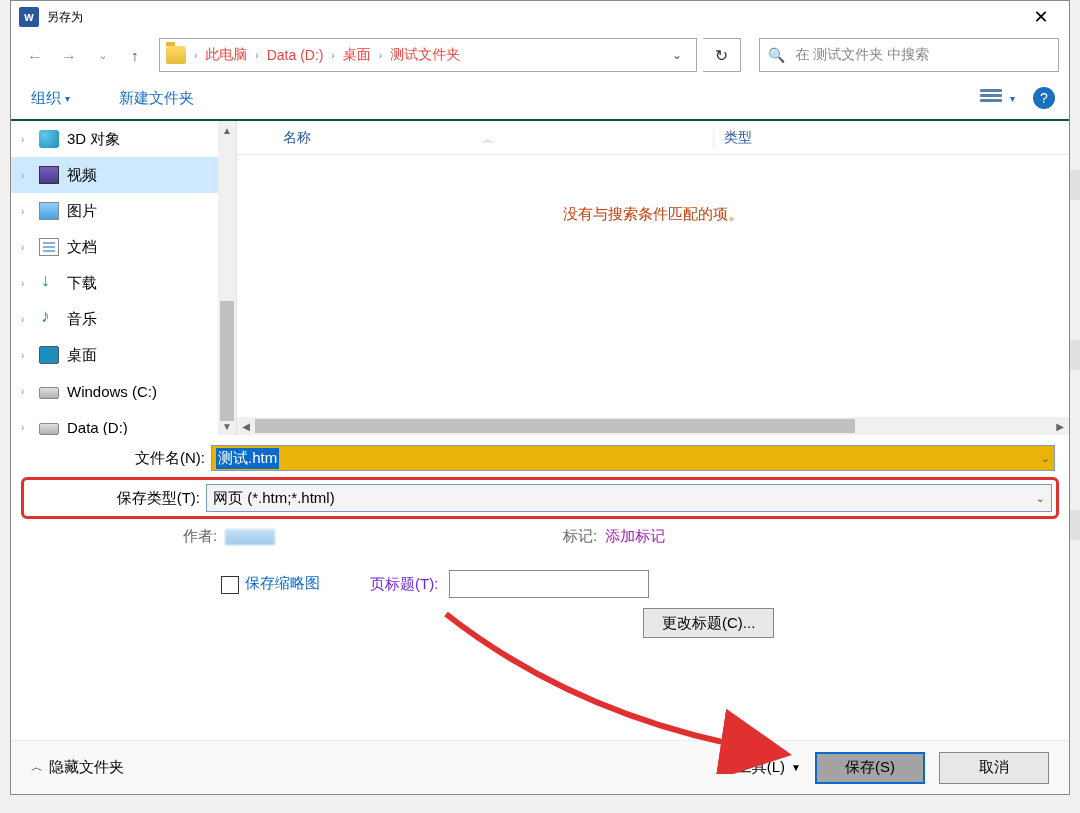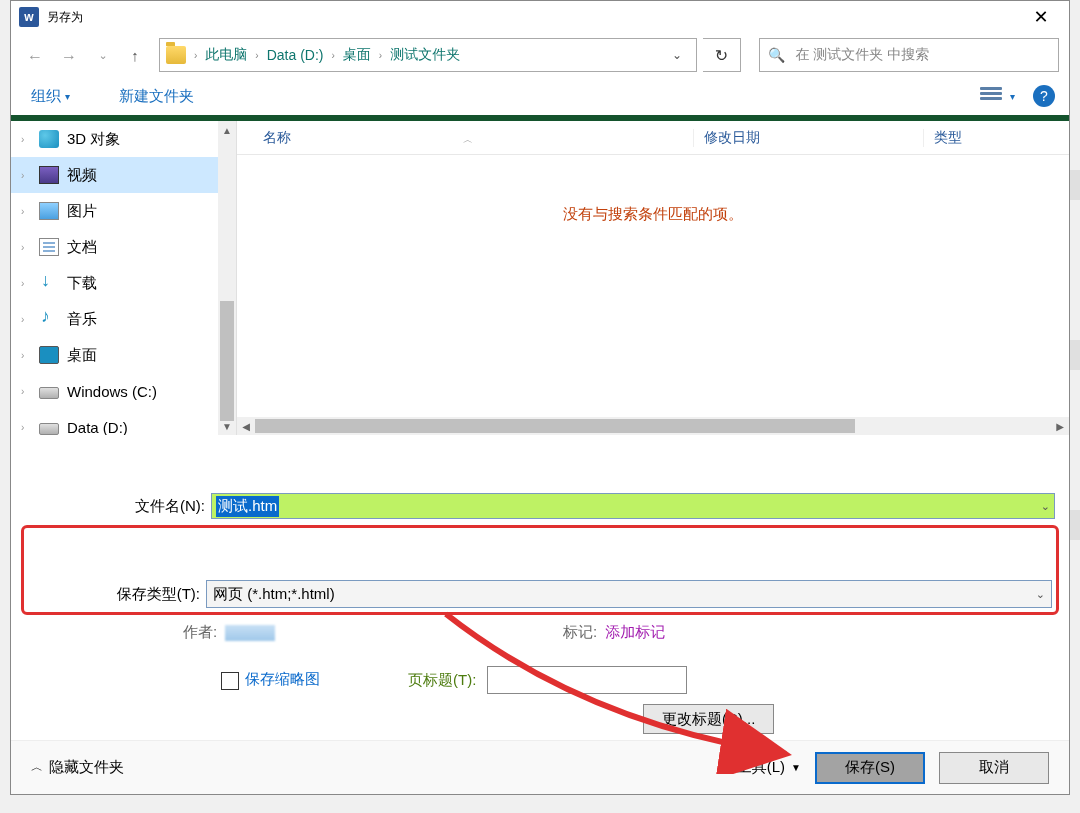--- a/index.html
+++ b/index.html
@@ -18,30 +18,30 @@
 .nav-row {
   height: 44px; display: flex; align-items: center; padding: 0 10px; gap: 6px;
 }
 .nav-arrow { width: 28px; height: 28px; display: flex; align-items: center; justify-content: center; color: #999; font-size: 16px; cursor: pointer; }
 .nav-up { width: 24px; height: 24px; display: flex; align-items: center; justify-content: center; color: #555; font-size: 15px; cursor: pointer; }
 .address-bar {
   flex: 1; height: 34px; border: 1px solid #aaa; display: flex; align-items: center; padding: 0 6px; gap: 2px; margin-left: 6px;
 }
 .folder-icon { width: 20px; height: 18px; background: linear-gradient(#ffd96a,#e6b93a); border-radius: 2px; margin-right: 4px; position: relative; }
 .folder-icon::before { content: ""; position: absolute; top: -4px; left: 0; width: 9px; height: 4px; background: #e6b93a; border-radius: 1px 1px 0 0; }
-.crumb { font-size: 14px; color: #0f766e; padding: 0 4px; cursor: pointer; }
+.crumb { font-size: 14px; color: #ef4444; padding: 0 4px; cursor: pointer; }
 .crumb-sep { color: #888; font-size: 10px; padding: 0 2px; }
 .address-bar .dropdown-arrow { margin-left: auto; color: #555; font-size: 12px; padding: 0 8px; cursor: pointer; }
 .refresh { width: 38px; height: 34px; border: 1px solid #aaa; border-left: none; display: flex; align-items: center; justify-content: center; font-size: 16px; color: #333; cursor: pointer; }
 .search-box {
   width: 300px; height: 34px; border: 1px solid #aaa; margin-left: 12px; display: flex; align-items: center; padding: 0 8px; color: #888; font-size: 14px;
 }
 .search-box .s-icon { margin-right: 10px; font-size: 14px; }
 
-.toolbar-row { height: 44px; display: flex; align-items: center; padding: 0 14px; border-bottom: 6px solid #14532d; }
+.toolbar-row { height: 44px; display: flex; align-items: center; padding: 0 14px; border-bottom: 2px solid #14532d; }
 .toolbar-btn { font-size: 15px; color: #1a6fbf; padding: 4px 6px; cursor: pointer; display: flex; align-items: center; gap: 4px; }
 .toolbar-btn.plain { color: #1a6fbf; }
 .toolbar-row .spacer { flex: 1; }
 .view-icon { width: 22px; height: 18px; margin-right: 4px; display: inline-block; }
 .view-icon span { display:block; height:3px; background:#5a7fa8; margin-bottom:2px; border-radius:1px; }
 .help-icon { width: 22px; height: 22px; border-radius: 50%; background: #1a6fbf; color: #fff; font-size: 14px; display: flex; align-items: center; justify-content: center; margin-left: 12px; cursor: pointer; }
 
 .body-row { display: flex; height: 314px; }
 .tree {
   width: 226px; border-right: 1px solid #e0e0e0; overflow: hidden; position: relative;
@@ -60,53 +60,53 @@
 .ico-music { background: transparent; position: relative; }
 .ico-music::before { content:"♪"; color:#1a8fc0; font-size:18px; position:absolute; left:2px; top:-4px; }
 .ico-desktop { background: #1a8fc0; border: 1px solid #555; border-radius: 2px; }
 .ico-drive { background: linear-gradient(#e0e0e0,#b0b0b0); border: 1px solid #888; border-radius: 2px; height: 12px; margin-top: 4px; }
 
 .tree-scroll { position: absolute; right: 0; top: 0; width: 18px; height: 100%; background: #f0f0f0; }
 .tree-scroll-thumb { position: absolute; left: 2px; width: 14px; top: 180px; height: 120px; background: #c0c0c0; }
 .tree-scroll-arrow { position: absolute; left: 0; width: 18px; height: 18px; display: flex; align-items: center; justify-content: center; font-size: 10px; color: #666; cursor: pointer; }
 
 .file-area { flex: 1; display: flex; flex-direction: column; }
-.file-header { height: 34px; display: flex; align-items: center; border-bottom: 1px solid #e8e8e8; font-size: 14px; color: #2a5a9a; padding-left: 26px; }
+.file-header { height: 34px; display: flex; align-items: center; border-bottom: 1px solid #e8e8e8; font-size: 14px; color: #2a5a9a; padding-left: 46px; }
 .col-name { width: 430px; position: relative; }
 .col-name .sort-ind { position: absolute; left: 200px; top: 4px; font-size: 10px; color: #888; }
 .col-date { width: 230px; border-left: 1px solid #eee; padding-left: 10px; }
 .col-type { flex: 1; border-left: 1px solid #eee; padding-left: 10px; }
 .empty-msg { text-align: center; margin-top: 50px; font-size: 15px; color: #c2410c; }
 .hscroll { height: 18px; background: #f0f0f0; margin-top: auto; position: relative; }
 .hscroll-thumb { position: absolute; left: 18px; top: 2px; height: 14px; width: 600px; background: #c0c0c0; }
 .hscroll-arrow { position: absolute; top: 0; width: 18px; height: 18px; display: flex; align-items: center; justify-content: center; font-size: 10px; color: #666; cursor: pointer; }
 
 .form-section { padding: 10px 14px 0 14px; }
-.form-row { display: flex; align-items: center; margin-bottom: 6px; margin-top: 48px; }
+.form-row { display: flex; align-items: center; margin-bottom: 6px; }
 .form-label { width: 186px; text-align: right; padding-right: 6px; font-size: 15px; }
 .fname-input {
   flex: 1; height: 26px; border: 1px solid #7a9ac0; padding: 0 4px; font-size: 15px;
-  background: #bef264; display: flex; align-items: center; position: relative;
+  background: #eab308; display: flex; align-items: center; position: relative;
 }
 .fname-input .sel { background: #0a6acc; color: #fff; padding: 1px 2px; }
 .fname-input .dd { position: absolute; right: 4px; font-size: 11px; color: #555; }
 .ftype-row-wrap { border: 3px solid #e03030; border-radius: 6px; padding: 4px; margin: 0 -4px 8px -4px; }
 .ftype-select { flex: 1; height: 28px; border: 1px solid #7a9ac0; background: #f4f4f4; padding: 0 6px; font-size: 15px; display: flex; align-items: center; position: relative; }
 .ftype-select .dd { position: absolute; right: 6px; font-size: 11px; color: #555; }
 
 .meta-row { display: flex; margin: 8px 0 0 0; padding-left: 130px; font-size: 15px; }
 .meta-item { display: flex; align-items: center; gap: 8px; }
 .meta-label { color: #666; }
 .meta-val-blur { width: 50px; height: 16px; background: linear-gradient(#c8e0f5,#a0c8ea); filter: blur(1px); }
 .meta-link { color: #a21caf; cursor: pointer; }
 
 .thumb-row { display: flex; align-items: center; margin: 24px 0 0 0; padding-left: 196px; font-size: 15px; gap: 50px; }
 .checkbox { width: 18px; height: 18px; border: 1px solid #333; display: inline-block; margin-right: 6px; vertical-align: middle; }
 .check-label { color: #0a6acc; cursor: pointer; }
-.ptitle-label { color: #4d7c0f; margin-left: 38px; }
+.ptitle-label { color: #6d28d9; }
 .ptitle-input { width: 200px; height: 28px; border: 1px solid #888; margin-left: 6px; }
 
 .change-title-row { margin: 10px 0 0 0; padding-left: 618px; }
 .btn-plain { height: 30px; padding: 0 18px; border: 1px solid #888; background: #e8e8e8; font-size: 15px; cursor: pointer; }
 
 .footer {
   position: absolute; bottom: 0; left: 0; right: 0; height: 54px;
   display: flex; align-items: center; padding: 0 20px; gap: 14px;
   border-top: 1px solid #eee; background: #f9f9f9;
 }
@@ -234,21 +234,20 @@
         <div class="tree-scroll-thumb"></div>
         <div class="tree-scroll-arrow" style="bottom:0;">▼</div>
       </div>
     </div>
     <div class="file-area">
       <div class="file-header">
         <div class="col-name">
           <span>名称</span>
           <span class="sort-ind">︿</span>
         </div>
-        <div class="col-date">修改日期</div>
         <div class="col-type">类型</div>
       </div>
       <div class="empty-msg">没有与搜索条件匹配的项。</div>
       <div class="hscroll">
         <div class="hscroll-arrow" style="left:0;">◀</div>
         <div class="hscroll-thumb"></div>
         <div class="hscroll-arrow" style="right:0;">▶</div>
       </div>
     </div>
   </div>

